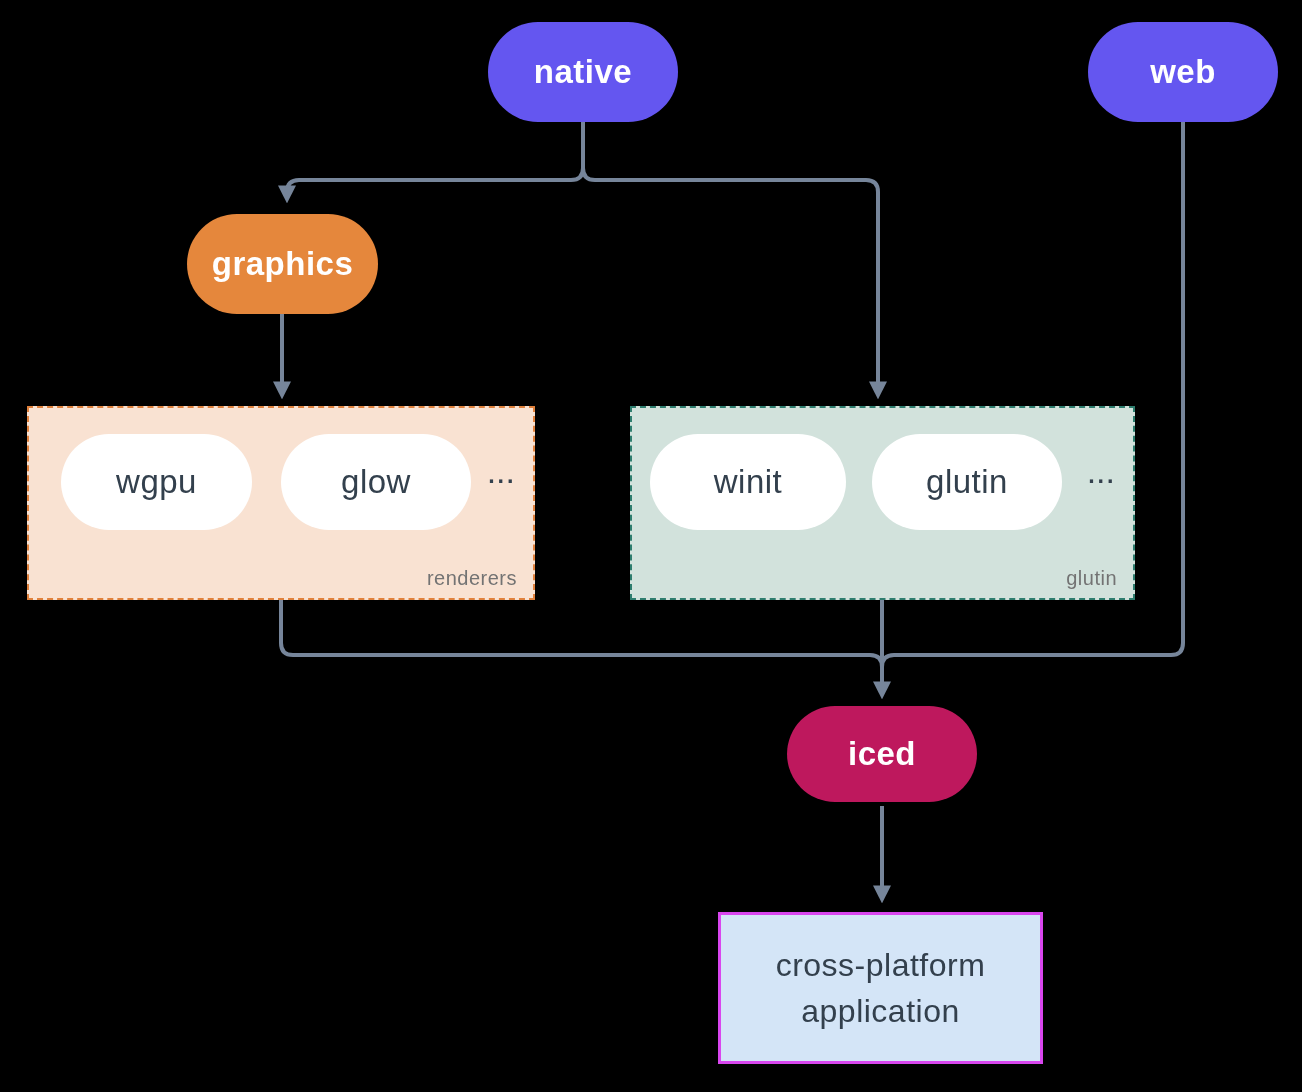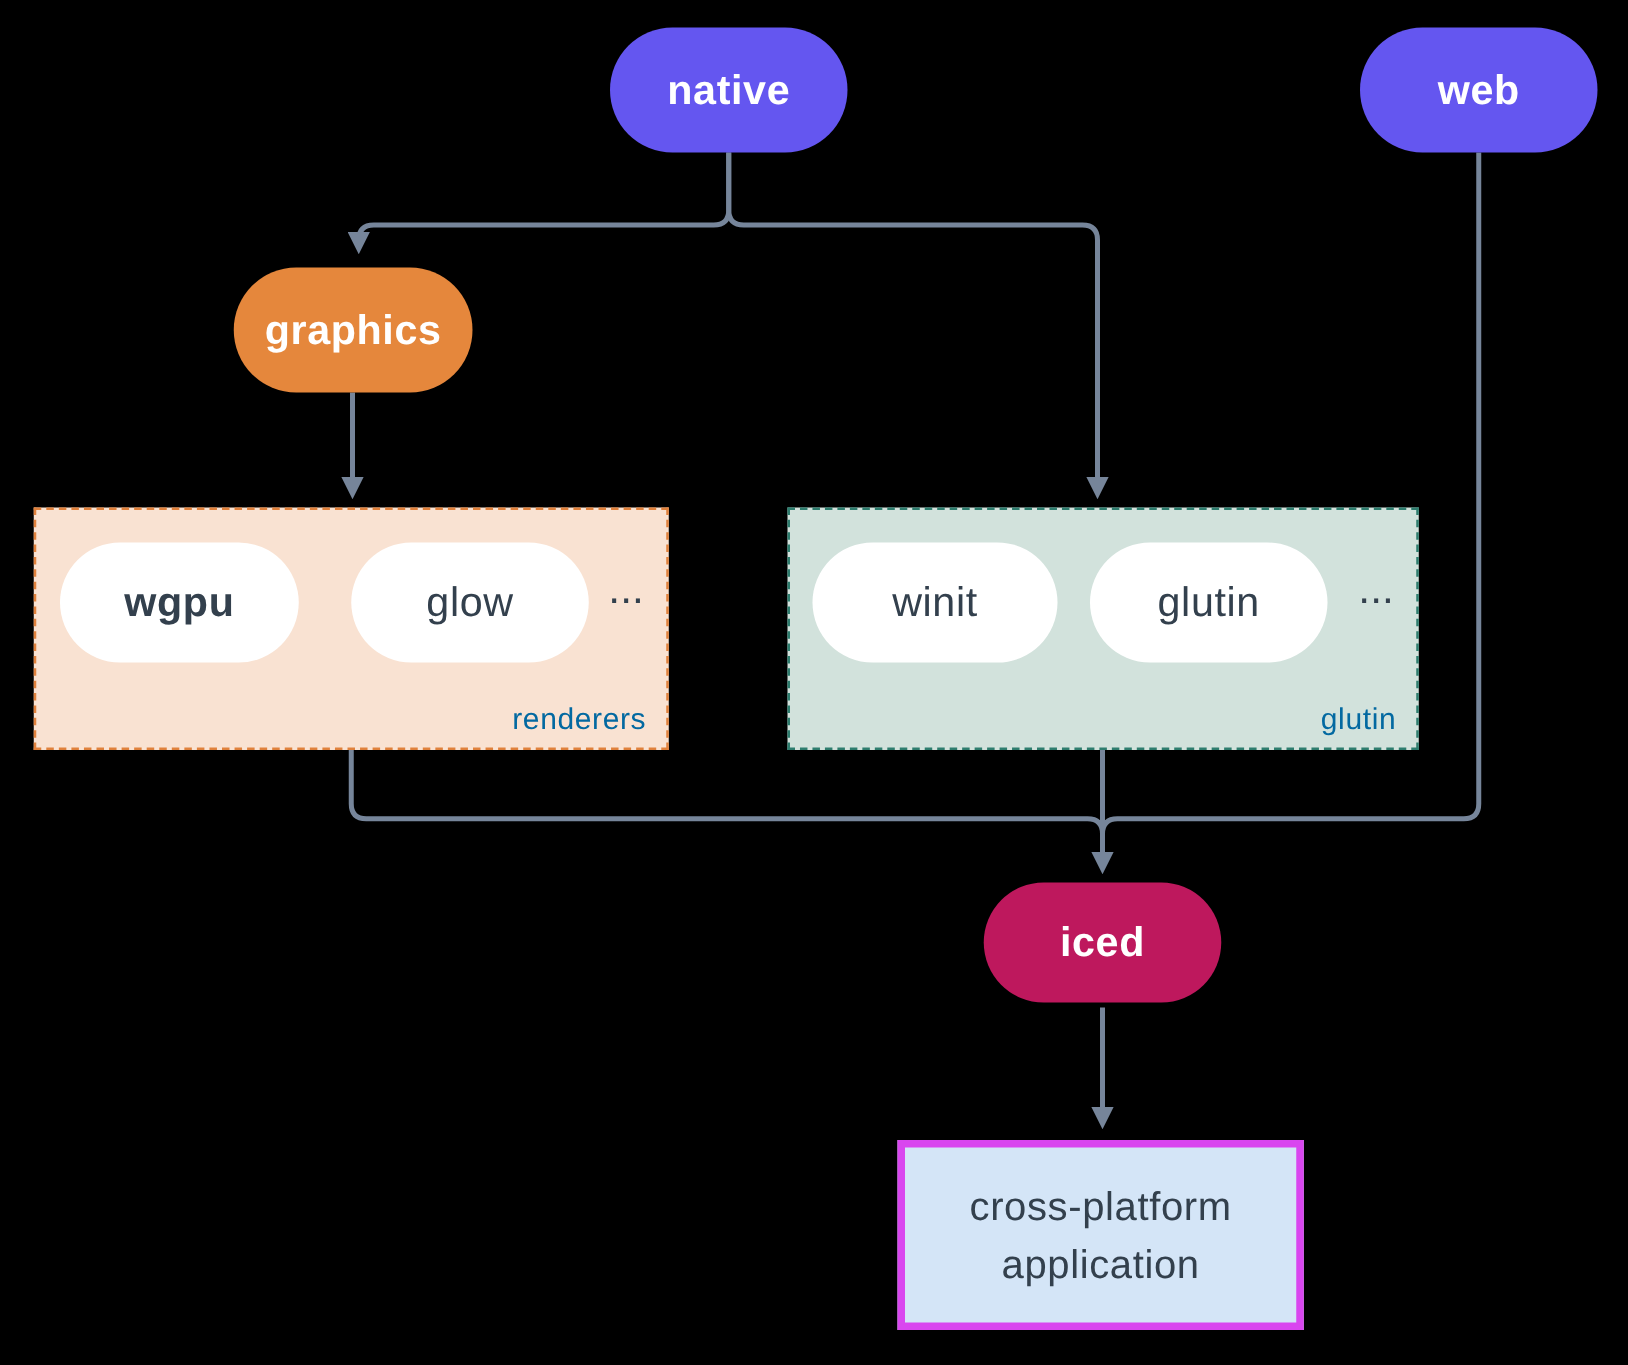--- a/index.html
+++ b/index.html
@@ -28,36 +28,36 @@
     position:absolute;top:406px;height:194px;box-sizing:border-box;
   }
   .group-renderers{left:27px;width:508px;background:#f9e2d2;border:2px dashed #e0813c;}
   .group-shells   {left:630px;width:505px;background:#d2e2dc;border:2px dashed #2e7d6e;}
   .white-pill{
     position:absolute;top:26px;height:96px;
     display:flex;align-items:center;justify-content:center;
     background:#ffffff;border-radius:999px;
     font-size:33px;letter-spacing:.5px;color:#33404d;
   }
-  .wp-wgpu  {left:19px;width:191px;font-weight:bold;}
+  .wp-wgpu  {left:32px;width:191px;}
   .wp-glow  {left:252px;width:190px;}
   .wp-winit {left:18px;width:196px;}
   .wp-glutin{left:240px;width:190px;}
   .ellipsis{
     position:absolute;right:18px;top:44px;
     font-size:34px;color:#33404d;
   }
   .group-label{
     position:absolute;right:16px;bottom:8px;
-    font-size:24px;letter-spacing:.5px;color:#0369a1;
+    font-size:20px;letter-spacing:.5px;color:#737373;
   }
   .app-box{
     position:absolute;left:718px;top:912px;width:325px;height:152px;
     box-sizing:border-box;
-    background:#d4e5f7;border:6px solid #d946ef;
+    background:#d4e5f7;border:3px solid #d946ef;
     display:flex;flex-direction:column;align-items:center;justify-content:center;
     font-size:32px;line-height:46px;letter-spacing:.5px;color:#33404d;
     text-align:center;
   }
 </style>
 </head>
 <body>
 
 <div class="canvas">
 

